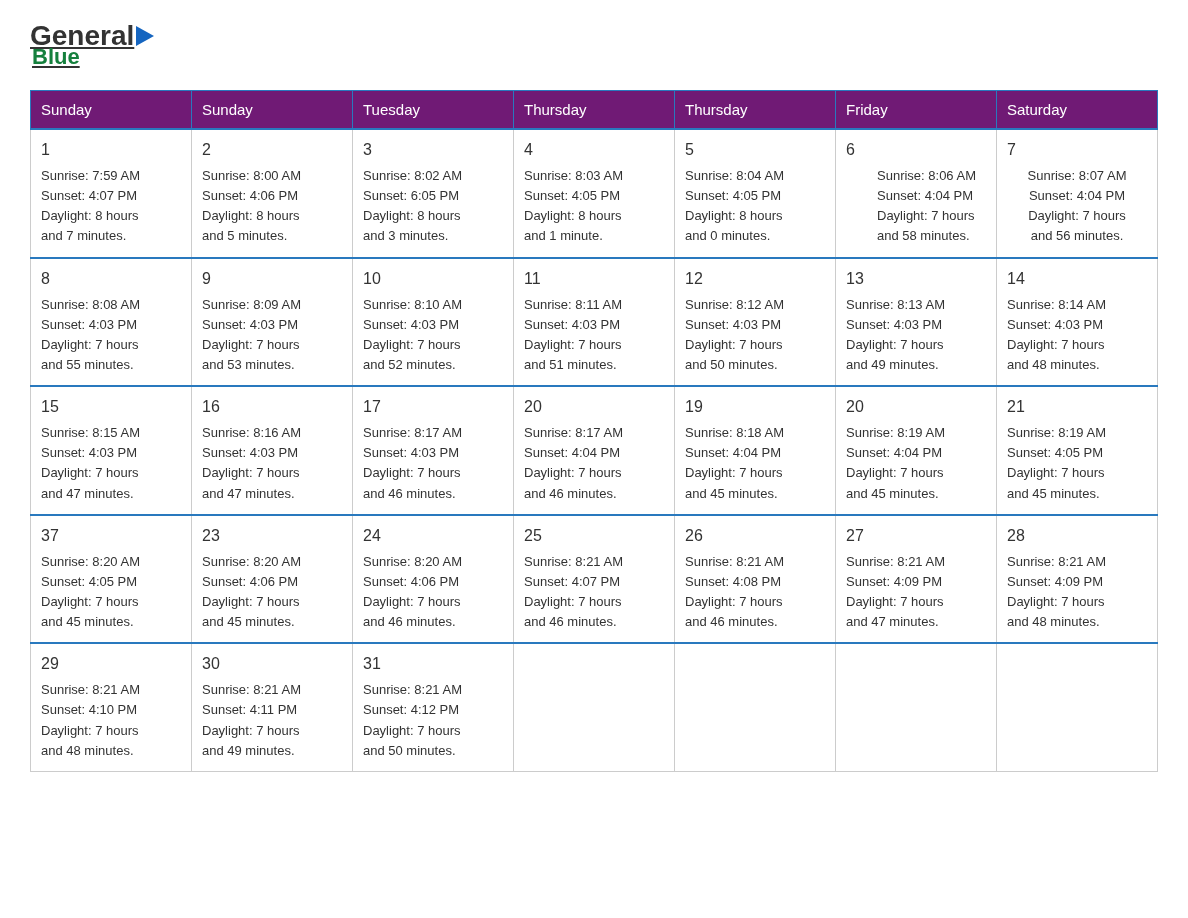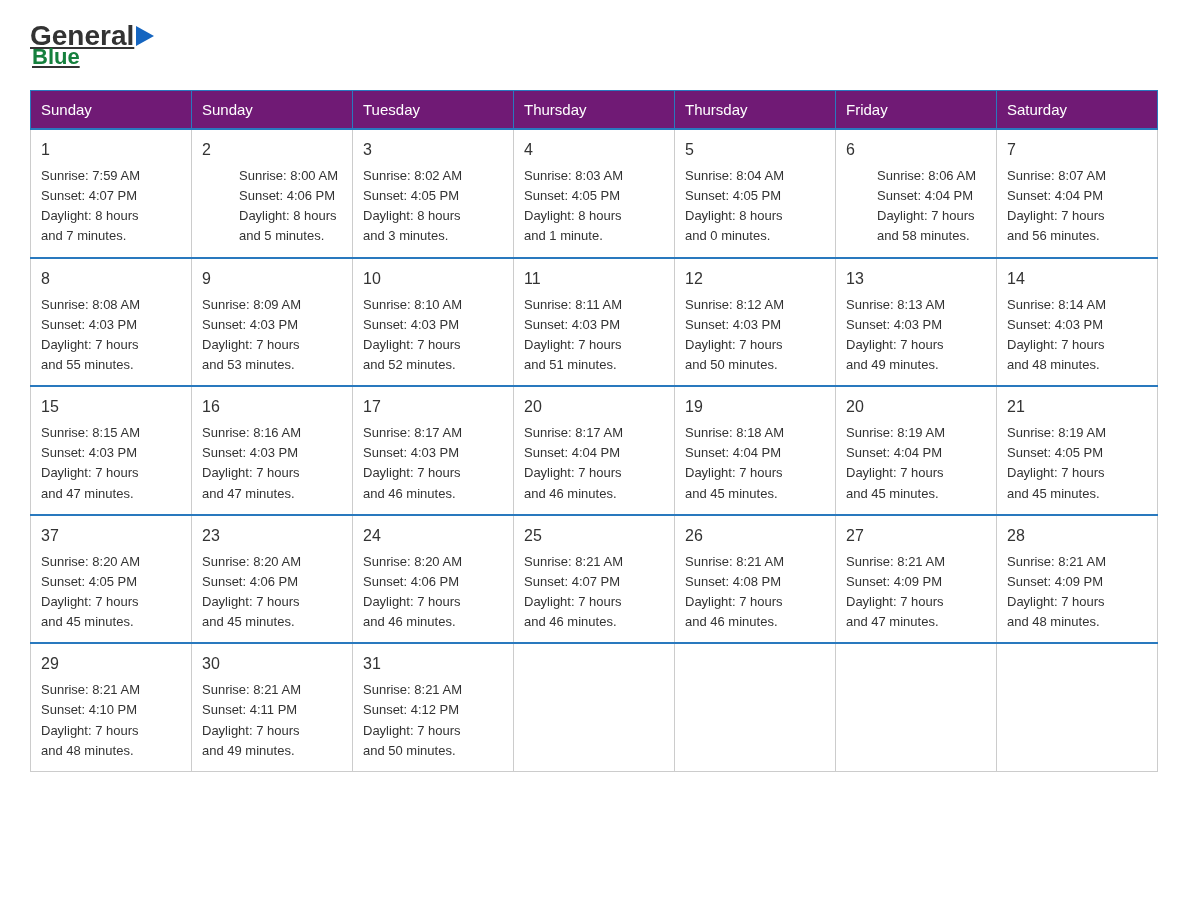--- a/index.html
+++ b/index.html
@@ -120,29 +120,29 @@
   <tr>
         <td>
           <span class="day-num">1</span>
           <div class="day-info" style="white-space: pre-line;">Sunrise: 7:59 AM
 Sunset: 4:07 PM
 Daylight: 8 hours
 and 7 minutes.</div>
         </td>
         <td>
           <span class="day-num">2</span>
-          <div class="day-info" style="white-space: pre-line; margin-left: 37px;">Sunrise: 8:00 AM
+          <div class="day-info" style="white-space: pre-line;">Sunrise: 8:00 AM
 Sunset: 4:06 PM
 Daylight: 8 hours
 and 5 minutes.</div>
         </td>
         <td>
           <span class="day-num">3</span>
           <div class="day-info" style="white-space: pre-line;">Sunrise: 8:02 AM
-Sunset: 4:05 PM
+Sunset: 6:05 PM
 Daylight: 8 hours
 and 3 minutes.</div>
         </td>
         <td>
           <span class="day-num">4</span>
           <div class="day-info" style="white-space: pre-line;">Sunrise: 8:03 AM
 Sunset: 4:05 PM
 Daylight: 8 hours
 and 1 minute.</div>
         </td>
@@ -155,21 +155,21 @@
         </td>
         <td>
           <span class="day-num">6</span>
           <div class="day-info" style="white-space: pre-line; margin-left: 31px;">Sunrise: 8:06 AM
 Sunset: 4:04 PM
 Daylight: 7 hours
 and 58 minutes.</div>
         </td>
         <td>
           <span class="day-num">7</span>
-          <div class="day-info" style="white-space: pre-line;">Sunrise: 8:07 AM
+          <div class="day-info" style="white-space: pre-line; text-align: center;">Sunrise: 8:07 AM
 Sunset: 4:04 PM
 Daylight: 7 hours
 and 56 minutes.</div>
         </td>
       </tr>
       <tr>
         <td>
           <span class="day-num">8</span>
           <div class="day-info" style="white-space: pre-line;">Sunrise: 8:08 AM
 Sunset: 4:03 PM

